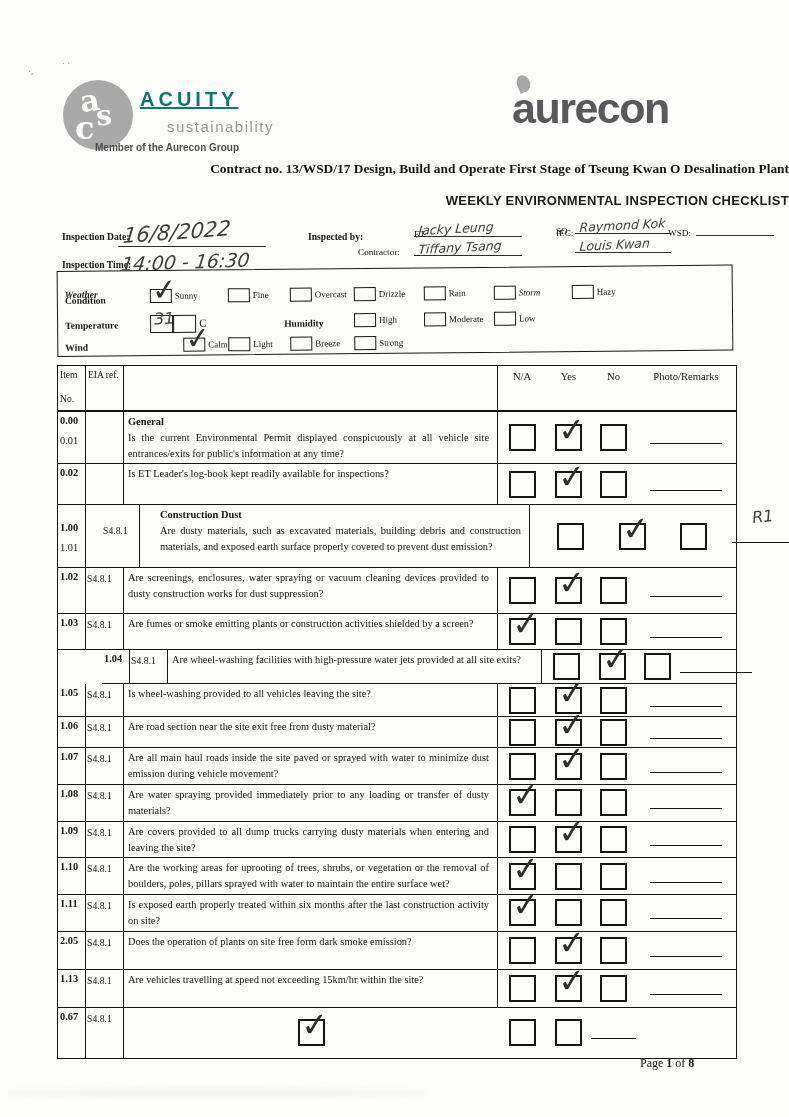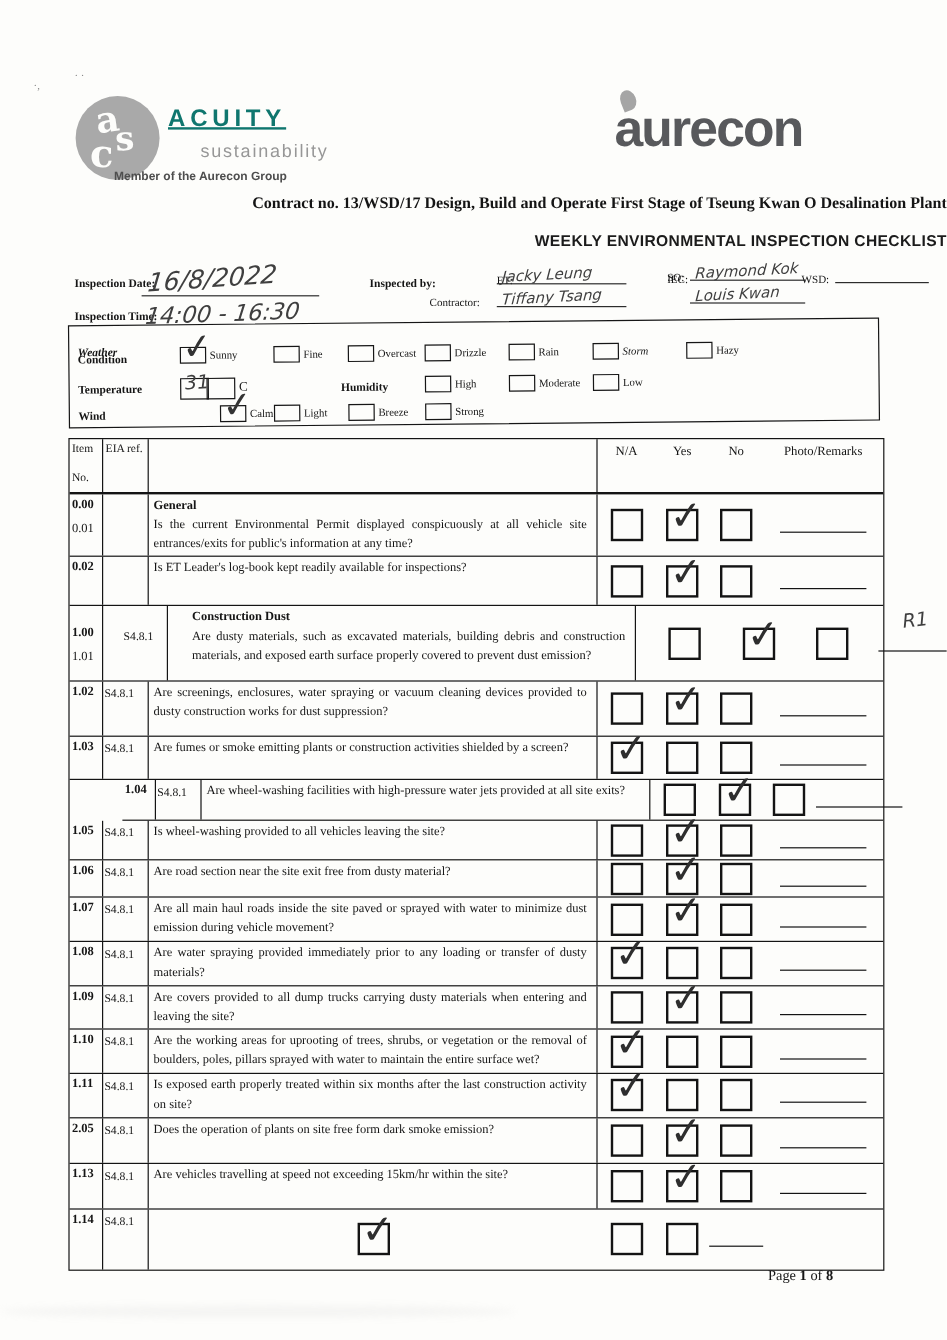--- a/index.html
+++ b/index.html
@@ -575,21 +575,21 @@
           <span class="cb"></span>
         </div>
       <div class="td c-rm">
           <span class="hand rm-hand"></span>
           <span class="rline"></span>
         </div>
     </div>
 
     <div class="tr" style="min-height:50px;">
       <div class="td c-item">
-          <span class="it">1.14</span>
+          <span class="it">0.67</span>
         </div>
       <div class="td c-eia">S4.8.1</div>
       <div class="td c-cb">
           <span class="cb checked"></span>
         </div>
       <div class="td c-cb">
           <span class="cb"></span>
         </div>
       <div class="td c-cb">
           <span class="cb"></span>

